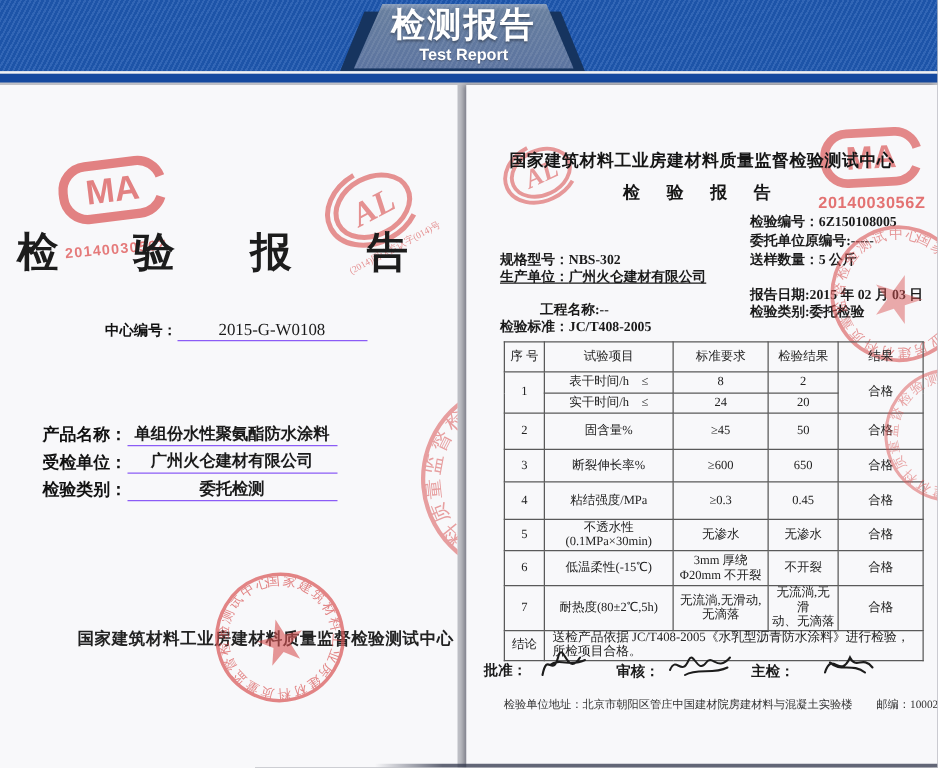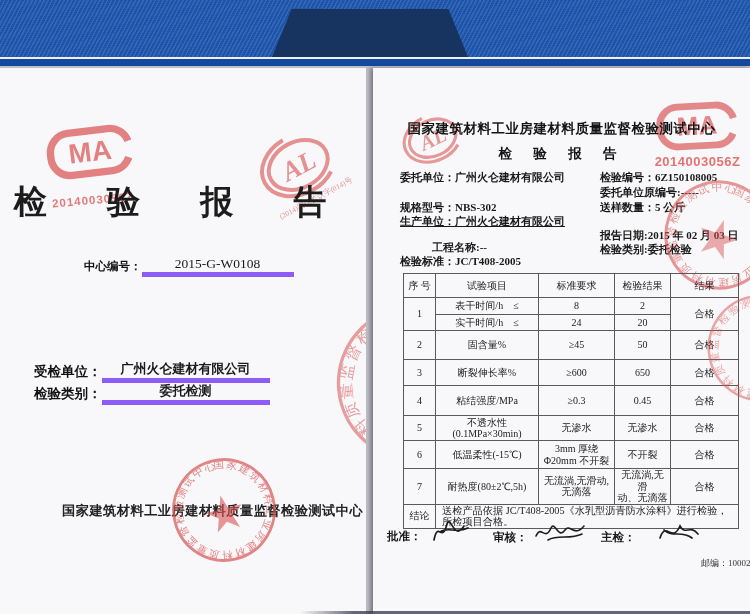--- a/index.html
+++ b/index.html
@@ -28,21 +28,21 @@
     background:linear-gradient(to right,rgba(48,53,74,0),rgba(48,53,74,.75) 12%,rgba(48,53,74,.75));z-index:9;}
   
   .stamp{position:absolute;opacity:.75;pointer-events:none;}
   .stamp svg{display:block;}
   .cma-num{position:absolute;color:#e05b5b;font-family:"Liberation Sans",sans-serif;font-weight:bold;}
   
   .lp-title{position:absolute;top:112px;left:0;width:100%;text-align:center;font-size:33px;font-weight:600;
     color:#1c1c1c;letter-spacing:26px;text-indent:26px;transform:translateX(-13px);}
   .line-row{position:absolute;display:flex;align-items:center;}
   .line-label{font-family:"Liberation Sans",sans-serif;font-weight:bold;color:#111;}
-  .line-value{border-bottom:5px solid #8b5cf6;text-align:center;color:#1a1a1a;}
+  .line-value{border-bottom:1px solid #8b5cf6;text-align:center;color:#1a1a1a;}
   .lp-footer{position:absolute;top:434px;left:62px;font-family:"Liberation Sans",sans-serif;
     font-weight:bold;font-size:13.2px;color:#222;letter-spacing:.5px;}
   
   .rp-org{position:absolute;top:52px;left:0;width:100%;text-align:center;font-size:13.5px;font-weight:bold;color:#151515;letter-spacing:.5px;}
   .rp-title{position:absolute;top:77px;left:0;width:100%;text-align:center;font-size:13.5px;font-weight:bold;
     color:#151515;letter-spacing:9px;text-indent:9px;transform:translateX(-4px);}
   .info-line{position:absolute;font-size:11px;font-weight:bold;color:#1a1a1a;white-space:nowrap;}
   .rp-table{position:absolute;left:30px;top:205px;width:335px;border-collapse:collapse;table-layout:fixed;}
   .rp-table th,.rp-table td{border:1px solid #5a5a5a;font-size:10px;font-weight:normal;color:#222;
     text-align:center;padding:0 2px;line-height:1.15;}
@@ -51,20 +51,24 @@
   .sig-group{position:absolute;display:flex;align-items:center;}
   .sig-label{font-size:11.5px;font-weight:bold;color:#1a1a1a;}
   .sig-svg{margin-left:4px;margin-top:-10px;}
   .rp-addr{position:absolute;top:489px;font-size:9px;color:#333;white-space:nowrap;}
 </style>
 </head>
 <body>
 
 <div class="banner">
   <div class="banner-navy"></div>
+  <div class="banner-trap">
+    <div class="banner-title">检测报告</div>
+    <div class="banner-sub">Test Report</div>
+  </div>
 </div>
 <div class="sep-white"></div>
 <div class="sep-blue"></div>
 
 <div class="page page-left">
 
   <div class="stamp" style="left:44px;top:56px;transform:rotate(-7deg);">
     <svg width="92" height="56" viewBox="0 0 100 60">
       <rect x="7" y="7" width="86" height="46" rx="21" fill="none" stroke="#db5a5a" stroke-width="8" pathLength="100" stroke-dasharray="31.5 8 60.5"></rect>
       <text x="50" y="40" text-anchor="middle" font-family="Liberation Sans,sans-serif" font-size="30" font-weight="bold" fill="#db5a5a">MA</text>
@@ -81,20 +85,24 @@
     </svg>
   </div>
 
   <div class="lp-title">检 验 报 告</div>
 
   <div class="line-row" style="left:84px;top:188px;">
     <span class="line-label" style="font-size:11.5px;">中心编号：</span>
     <span class="line-value" style="width:152px;font-size:13.5px;">2015-G-W0108</span>
   </div>
 
+  <div class="line-row" style="left:34px;top:270px;">
+    <span class="line-label" style="font-size:13.5px;">产品名称：</span>
+    <span class="line-value" style="width:168px;font-size:13px;font-weight:600;">单组份水性聚氨酯防水涂料</span>
+  </div>
   <div class="line-row" style="left:34px;top:314px;">
     <span class="line-label" style="font-size:13.5px;">检验类别：</span>
     <span class="line-value" style="width:168px;font-size:13px;font-weight:600;">委托检测</span>
   </div>
   <div class="line-row" style="left:34px;top:292px;">
     <span class="line-label" style="font-size:13.5px;">受检单位：</span>
     <span class="line-value" style="width:168px;font-size:13px;font-weight:600;">广州火仑建材有限公司</span>
   </div>
 
   <div class="lp-footer">国家建筑材料工业房建材料质量监督检验测试中心</div>
@@ -139,21 +147,20 @@
     <svg width="92" height="52" viewBox="0 0 100 60">
       <rect x="7" y="7" width="86" height="46" rx="21" fill="none" stroke="#db5a5a" stroke-width="8" pathLength="100" stroke-dasharray="31.5 8 60.5"></rect>
       <text x="50" y="40" text-anchor="middle" font-family="Liberation Sans,sans-serif" font-size="30" font-weight="bold" fill="#db5a5a">MA</text>
     </svg>
   </div>
   <div class="cma-num" style="left:277px;top:86px;width:95px;text-align:center;font-size:13px;letter-spacing:.5px;opacity:.85;">2014003056Z</div>
 
   <div class="rp-org">国家建筑材料工业房建材料质量监督检验测试中心</div>
   <div class="rp-title">检 验 报 告</div>
 
-  <div class="info-line" style="left:27px;top:102px;"><span>委托单位：</span><span>广州火仑建材有限公司</span></div>
   <div class="info-line" style="left:27px;top:132px;"><span>规格型号：</span><span>NBS-302</span></div>
   <div class="info-line" style="left:27px;top:146px;text-decoration:underline;"><span>生产单位：</span><span>广州火仑建材有限公司</span></div>
   <div class="info-line" style="left:27px;top:172px;margin-left:32px;"><span>工程名称:</span><span>--</span></div>
   <div class="info-line" style="left:27px;top:186px;"><span>检验标准：</span><span>JC/T408-2005</span></div>
 
   <div class="info-line" style="left:227px;top:102px;"><span>检验编号：</span><span>6Z150108005</span></div>
   <div class="info-line" style="left:227px;top:117px;"><span>委托单位原编号:</span><span>-----</span></div>
   <div class="info-line" style="left:227px;top:132px;"><span>送样数量：</span><span>5 公斤</span></div>
   <div class="info-line" style="left:227px;top:160px;"><span>报告日期:</span><span>2015 年 02 月 03 日</span></div>
   <div class="info-line" style="left:227px;top:174px;"><span>检验类别:</span><span>委托检验</span></div>
@@ -275,18 +282,21 @@
       <path d="M4 18 C9 6, 13 24, 19 10 C23 2, 26 22, 33 12 C38 5, 42 20, 52 8 M16 22 C26 16, 38 22, 50 16" fill="none" stroke="#1c1c1c" stroke-width="1.6" stroke-linecap="round"></path>
     </svg>
   </div>
   <div class="sig-group" style="left:228px;top:460px;">
     <span class="sig-label">主检：</span>
     <svg class="sig-svg" width="50" height="28" viewBox="0 0 50 28" style="margin-left:16px;">
       <path d="M8 20 C14 2, 20 26, 28 8 C33 18, 38 6, 46 16 M12 12 C20 20, 30 12, 40 20" fill="none" stroke="#1c1c1c" stroke-width="1.7" stroke-linecap="round"></path>
     </svg>
   </div>
 
+  <div class="rp-addr" style="left:30px;">
+    <span>检验单位地址：</span><span>北京市朝阳区管庄中国建材院房建材料与混凝土实验楼</span>
+  </div>
   <div class="rp-addr" style="left:284px;padding-left:44px;">
     <span>邮编：</span><span>100024</span>
   </div>
 </div>
 
 <div class="bottom-shadow"></div>
 
 </body></html>

